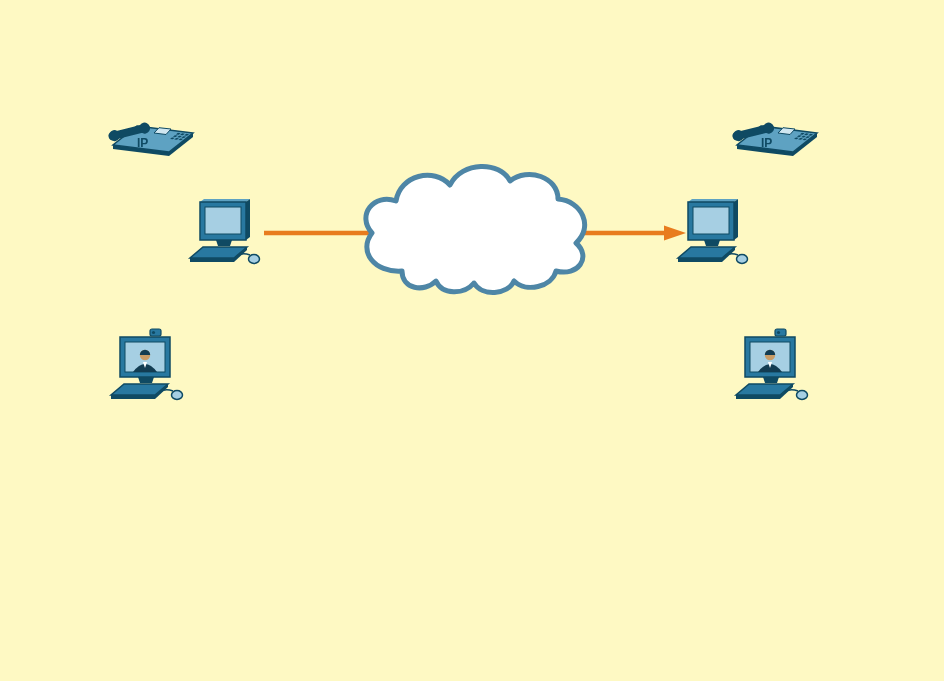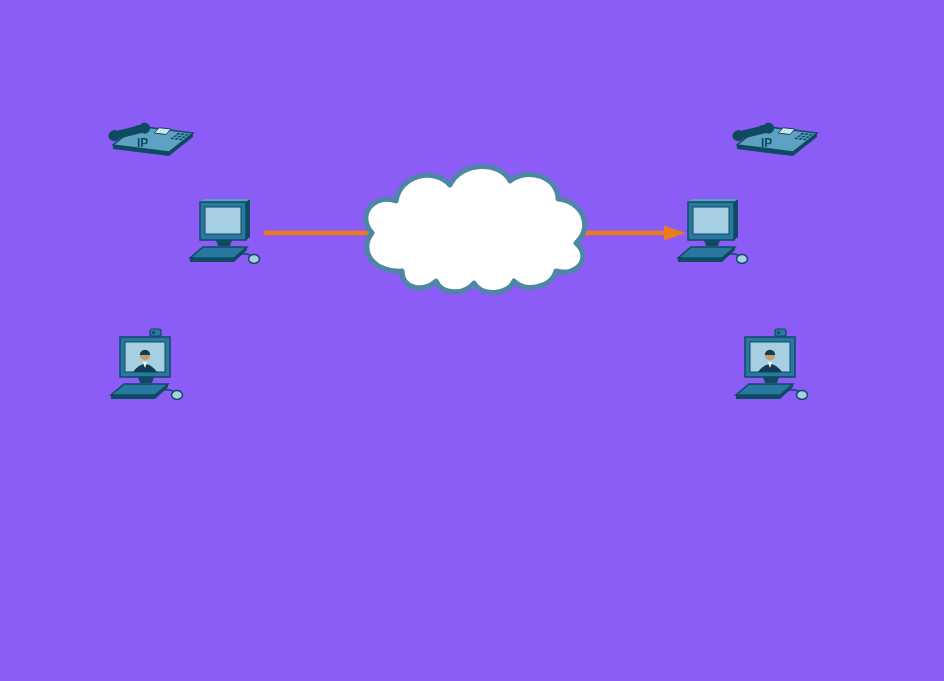--- a/index.html
+++ b/index.html
@@ -5,21 +5,21 @@
   html, body {
     margin: 0;
     padding: 0;
     background: #000000;
     font-family: "Liberation Sans", sans-serif;
   }
   .canvas {
     position: relative;
     width: 944px;
     height: 681px;
-    background: #8b5cf6;
+    background: #fef9c3;
     overflow: hidden;
   }
   .node {
     position: absolute;
   }
   .node svg { display: block; }
 </style>
 </head>
 <body>
 

